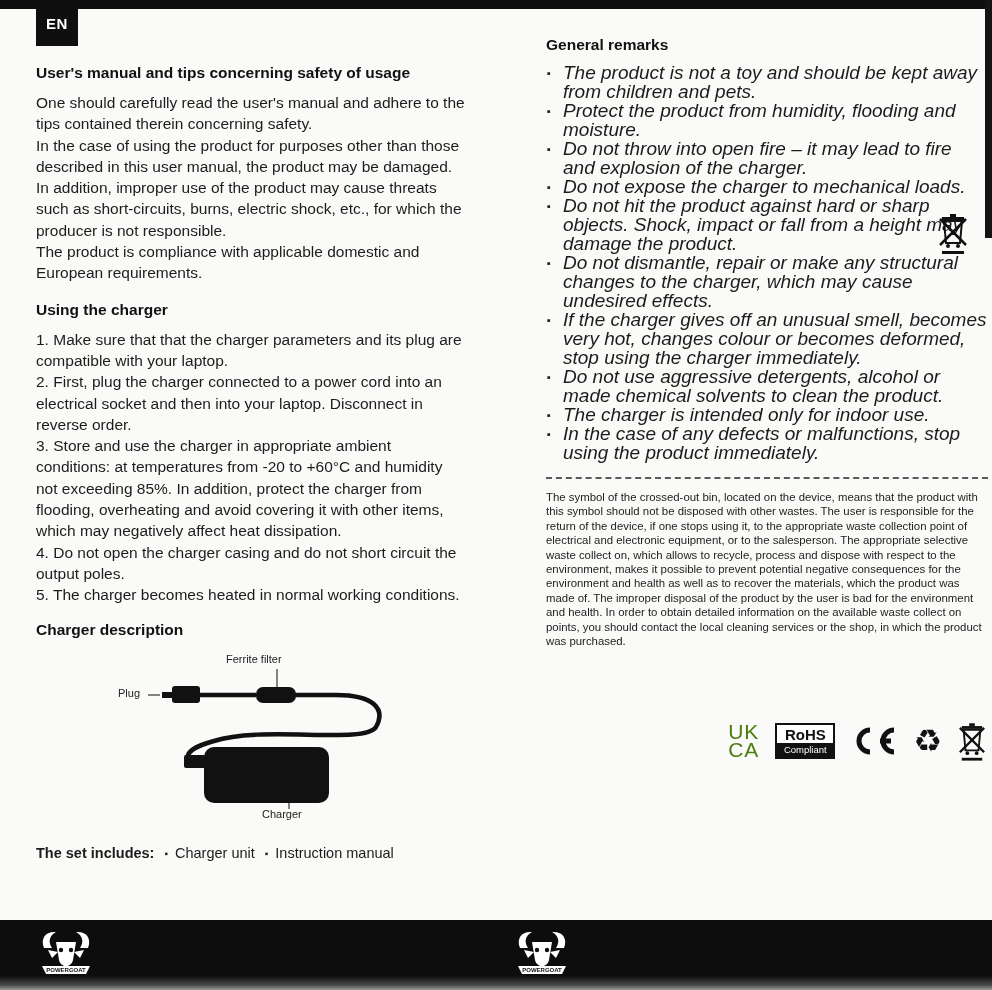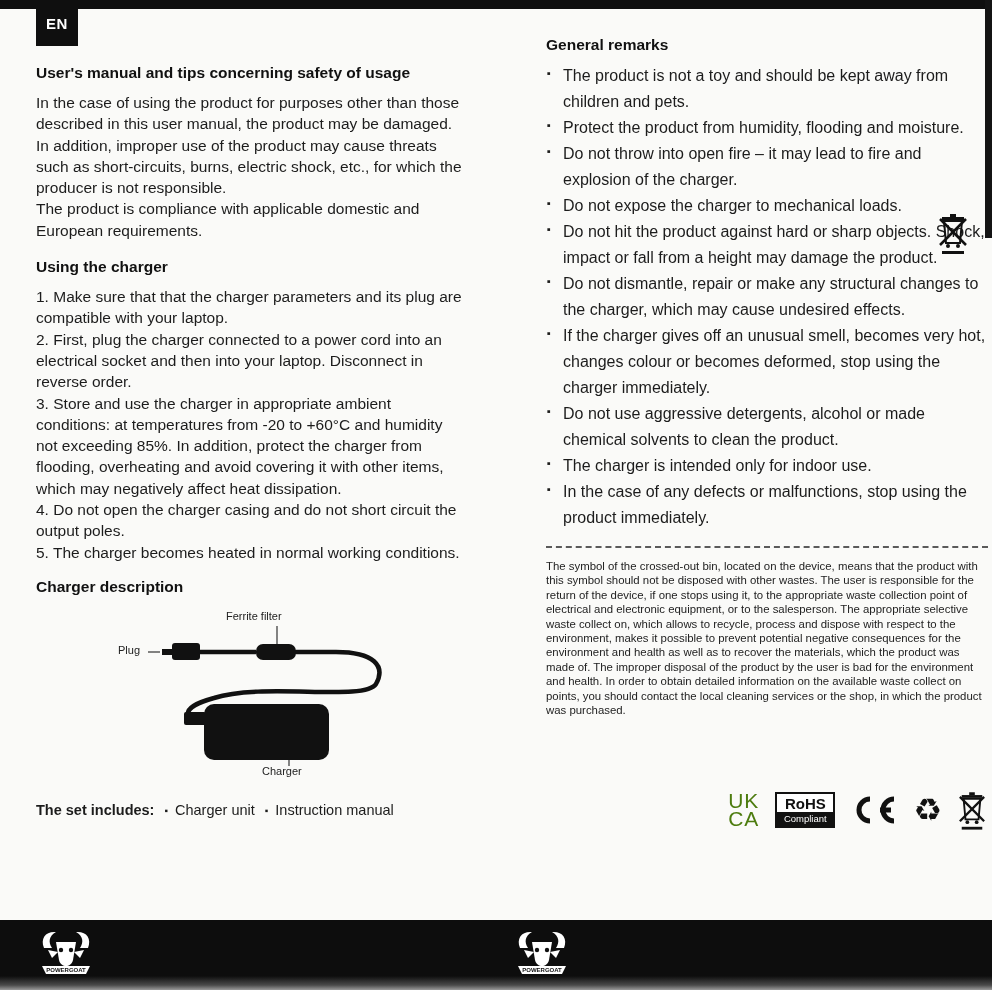--- a/index.html
+++ b/index.html
@@ -35,21 +35,21 @@
   h2 { font-size:15.5px; font-weight:700; color:#111; }
   .col-left h2 { margin-bottom:10px; }
   .h-using { margin-top:17px; margin-bottom:11px; }
   .h-desc  { margin-top:15px; margin-bottom:6px; }
   p.body, .steps p { font-size:15.5px; line-height:21.3px; }
   .col-right h2 { margin-bottom:9px; }
 
   ul.remarks { list-style:none; }
   ul.remarks li {
     position:relative; padding-left:17px;
-    font-size:16px; line-height:26px;
+    font-size:19px; line-height:19px;font-style:italic;
   }
   ul.remarks li::before {
     content:"▪"; position:absolute; left:1px; top:0;
     font-size:11px; line-height:20.6px; color:#1c1c1c;
   }
 
   .dashed-divider { border-top:2px dashed #5a5a5a; margin:15px 0 11px 0; height:0; }
 
   h3.disposal-h { font-size:12px; font-weight:700; margin-bottom:7px; color:#111; }
   p.disposal-body { font-size:11.4px; line-height:14.4px; color:#222; }
@@ -86,20 +86,21 @@
 <body>
 
 <div class="topbar"></div>
 <div class="en-badge">
   <span>EN</span>
 </div>
 <div class="right-edge"></div>
 
 <div class="col-left">
   <h2>User's manual and tips concerning safety of usage</h2>
+  <p class="body">One should carefully read the user's manual and adhere to the tips contained therein concerning safety.</p>
   <p class="body">In the case of using the product for purposes other than those described in this user manual, the product may be damaged. In addition, improper use of the product may cause threats such as short-circuits, burns, electric shock, etc., for which the producer is not responsible.</p>
   <p class="body">The product is compliance with applicable domestic and European requirements.</p>
 
   <h2 class="h-using">Using the charger</h2>
   <div class="steps">
     <p>1. Make sure that that the charger parameters and its plug are compatible with your laptop.</p>
     <p>2. First, plug the charger connected to a power cord into an electrical socket and then into your laptop. Disconnect in reverse order.</p>
     <p>3. Store and use the charger in appropriate ambient conditions: at temperatures from -20 to +60°C and humidity not exceeding 85%. In addition, protect the charger from flooding, overheating and avoid covering it with other items, which may negatively affect heat dissipation.</p>
     <p>4. Do not open the charger casing and do not short circuit the output poles.</p>
     <p>5. The charger becomes heated in normal working conditions.</p>

